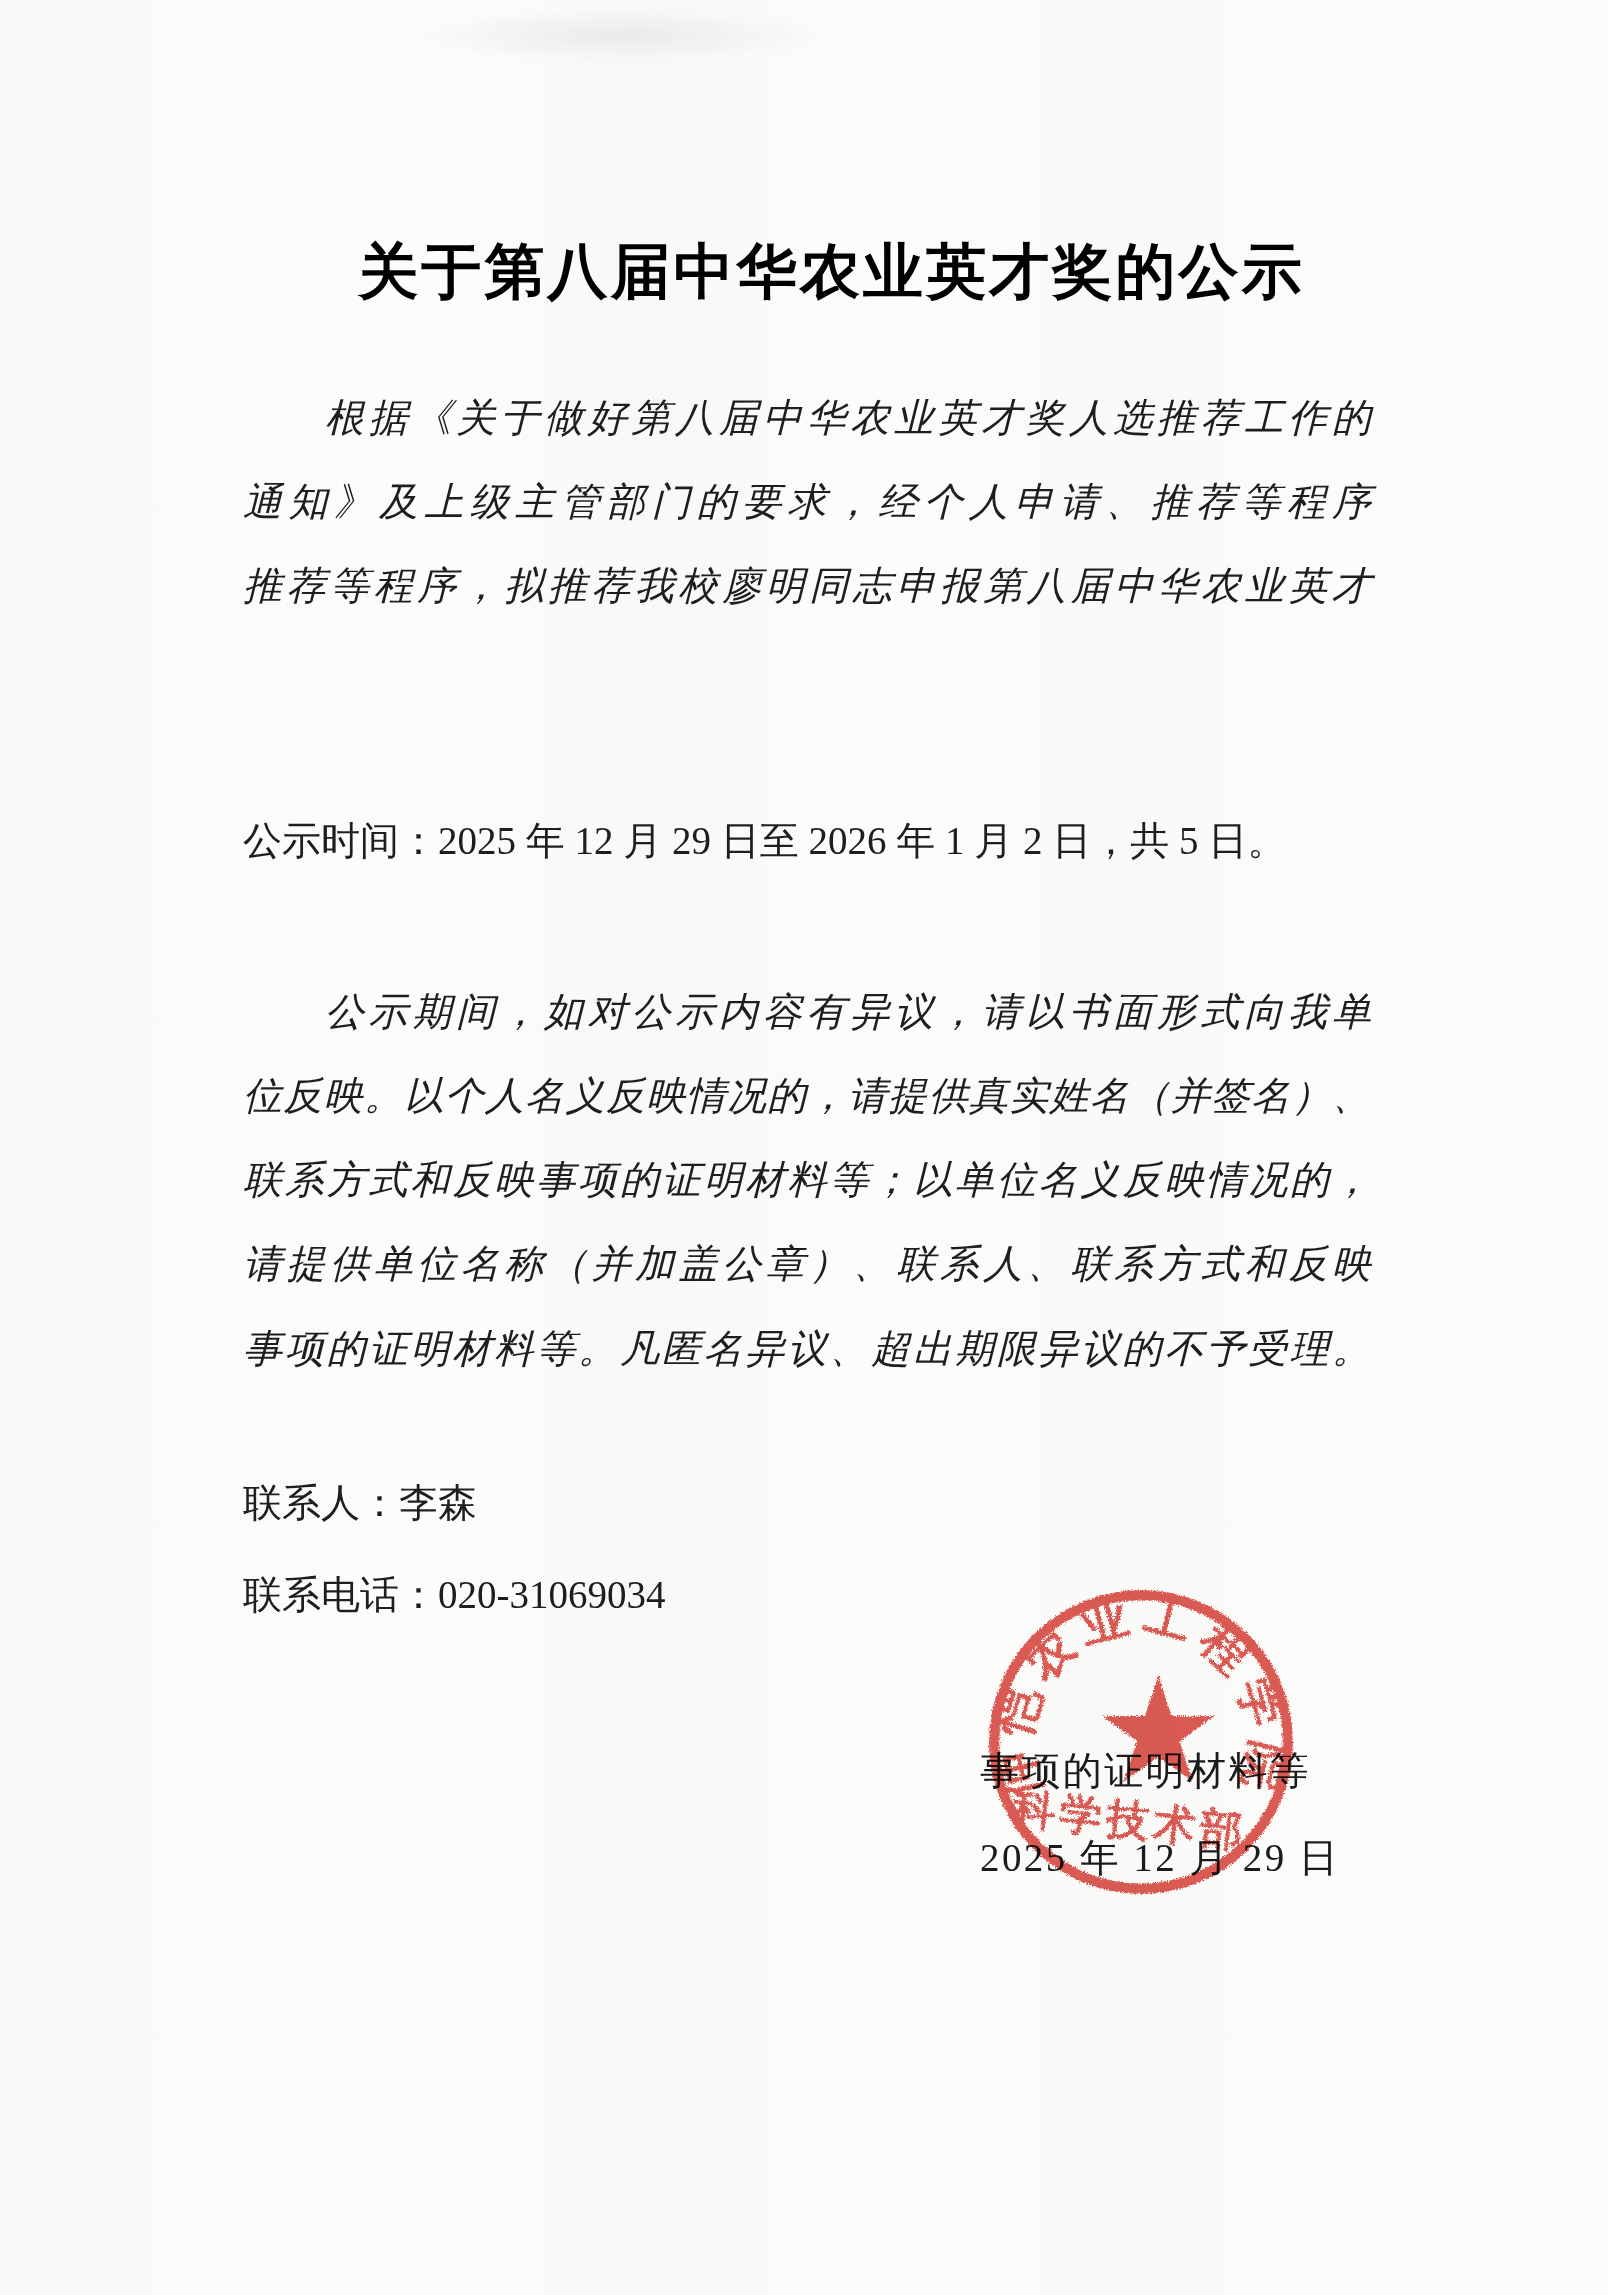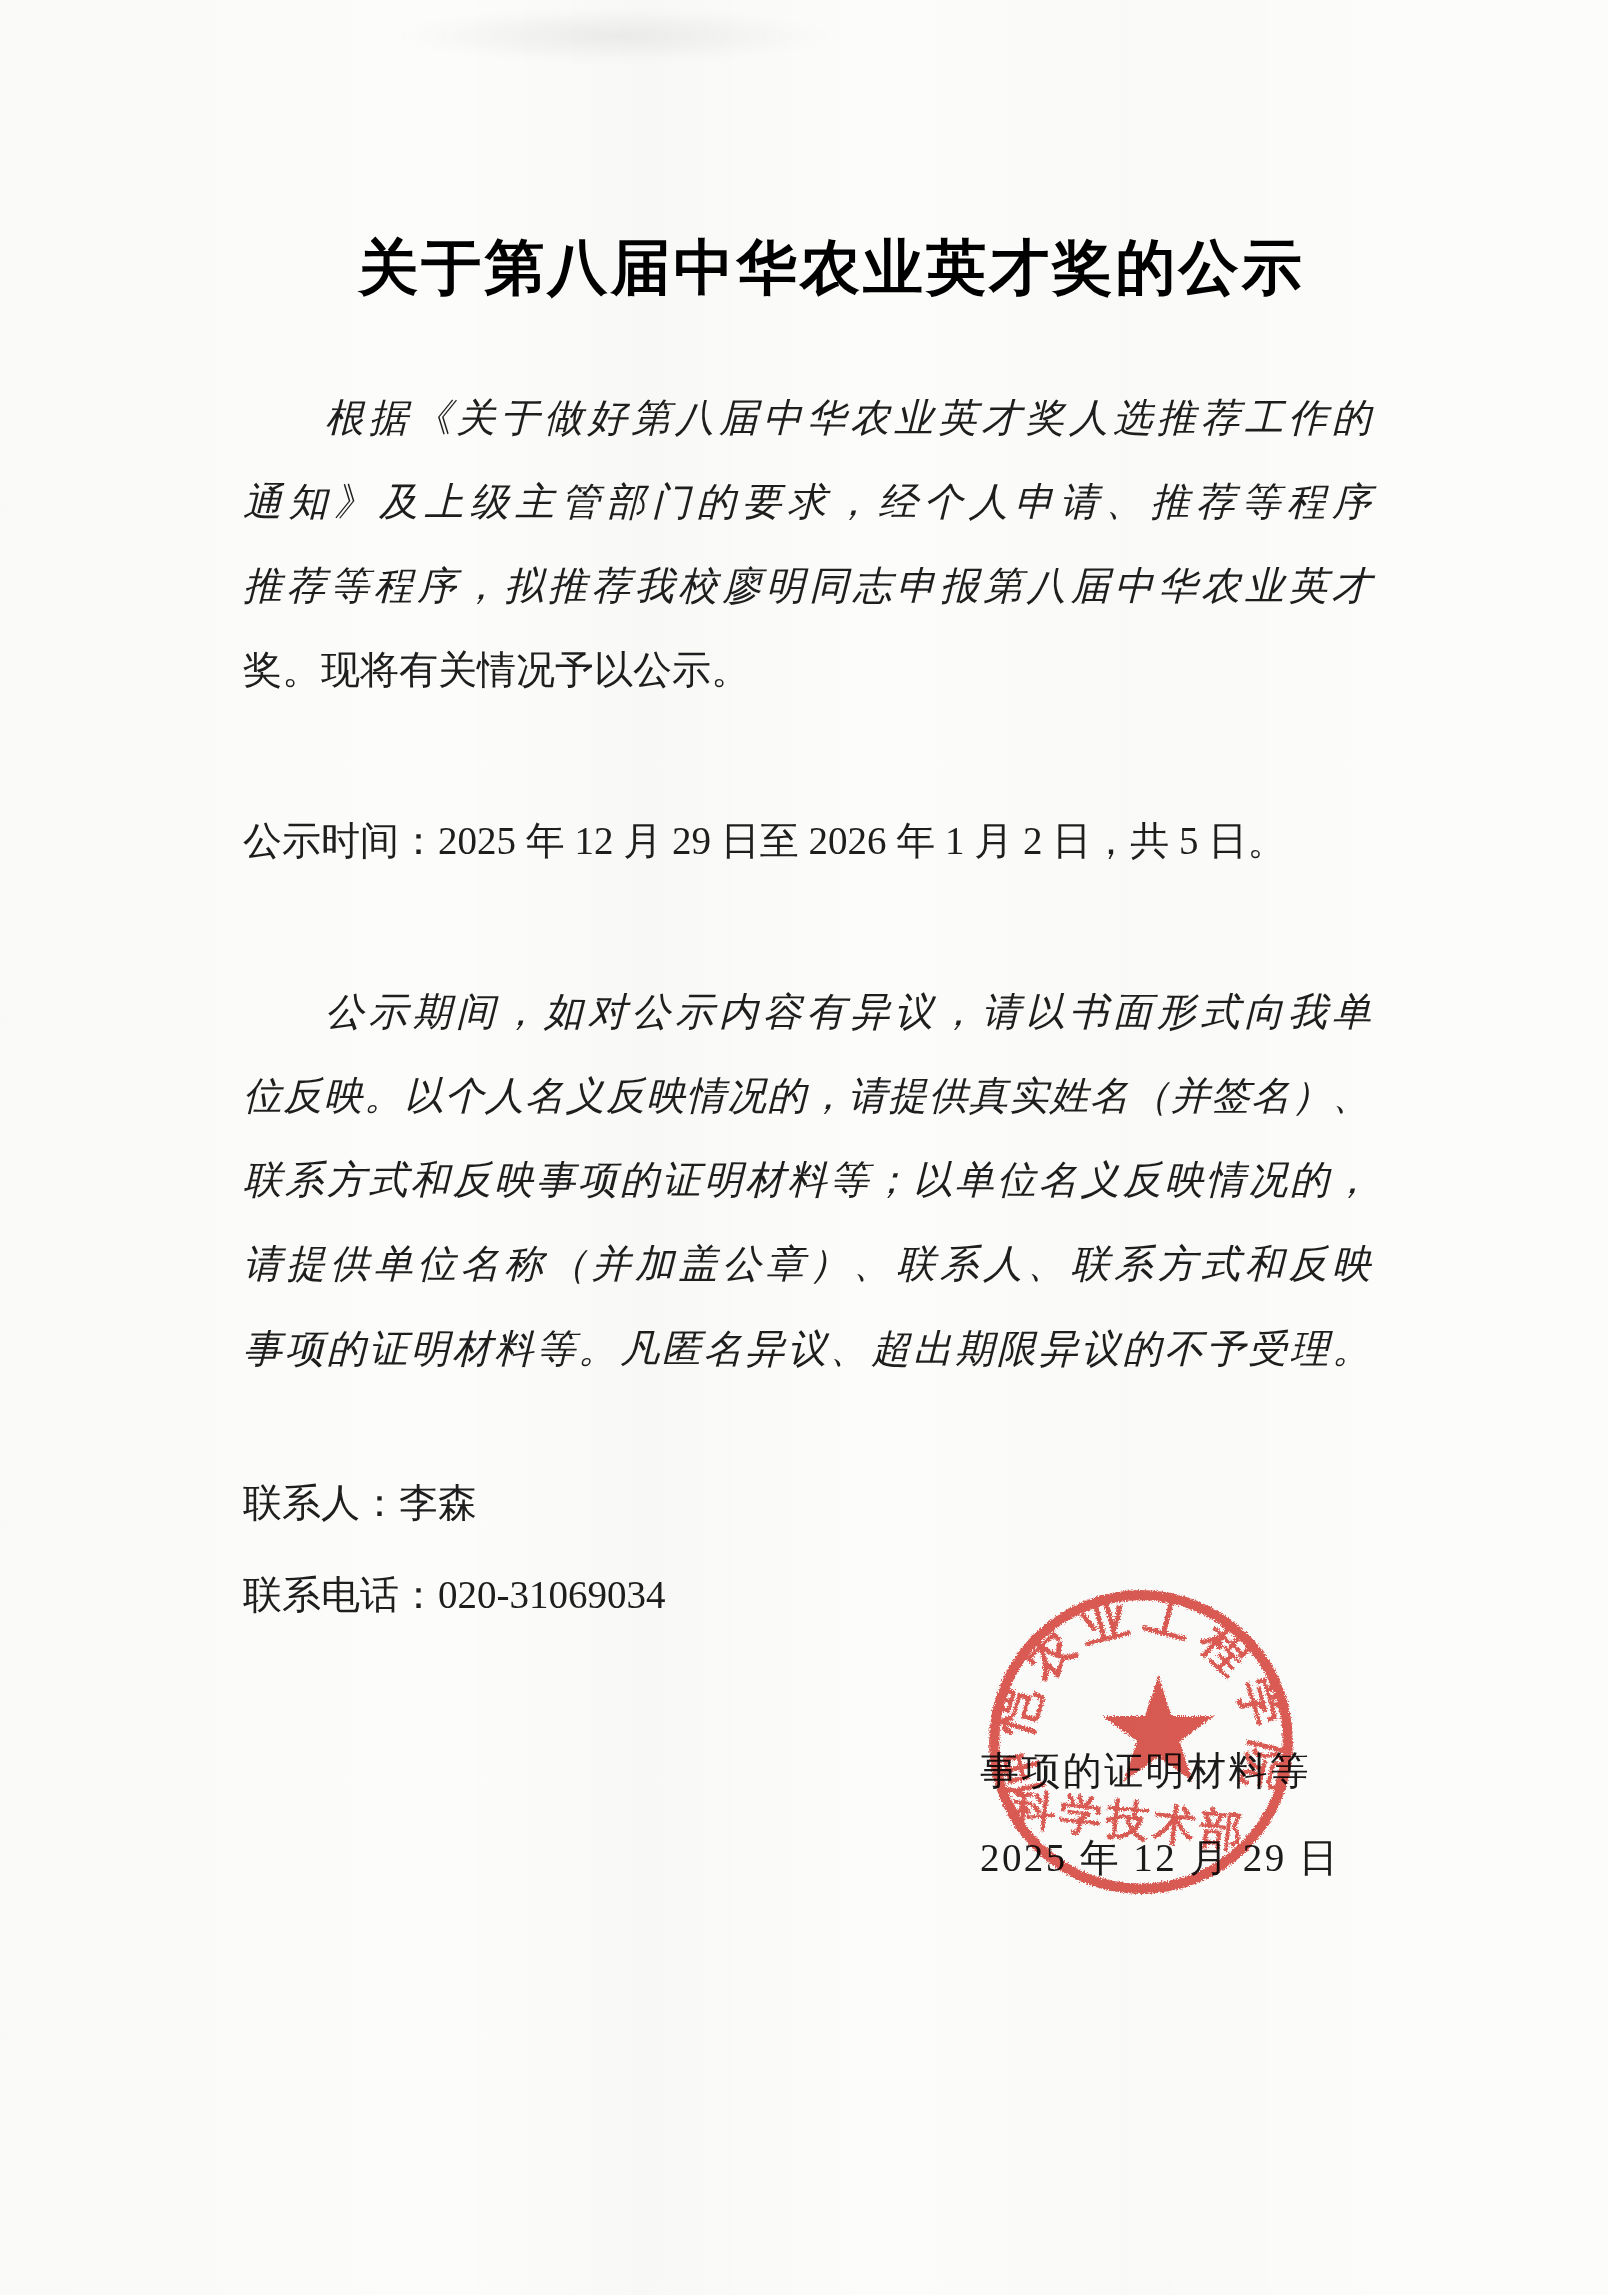--- a/index.html
+++ b/index.html
@@ -19,21 +19,21 @@
     position:absolute;left:393px;top:7.9px;width:440px;height:55px;
     background:radial-gradient(ellipse at center, rgba(110,110,110,0.10), rgba(110,110,110,0) 70%);
     filter:blur(2.4px);
   }
   .doc-title{
     position:absolute;top:229px;left:0;width:1608px;
     padding-left:55px;box-sizing:border-box;
     text-align:center;
     font-size:60px;line-height:86px;font-weight:bold;
     letter-spacing:3.1px;color:#000;
-    font-family:Liberation Mono, monospace;
+    font-family:Liberation Serif, serif;
   }
   .bodyline{
     position:absolute;left:243px;width:1128px;height:83px;
     line-height:83px;font-size:39px;color:#1e1e1e;
     white-space:normal;
   }
   .fill{text-align:justify;text-align-last:justify;font-style:italic;}
   .indent{text-indent:82px;}
   .sig{
     position:absolute;left:980px;height:83px;line-height:83px;
@@ -53,21 +53,20 @@
 
 <div class="page">
 
   <div class="scan-smudge"></div>
 
   <div class="doc-title">关于第八届中华农业英才奖的公示</div>
 
   <div class="bodyline fill indent" style="top:376px">根据《关于做好第八届中华农业英才奖人选推荐工作的</div>
   <div class="bodyline fill" style="top:460px">通知》及上级主管部门的要求，经个人申请、推荐等程序</div>
   <div class="bodyline fill" style="top:544px">推荐等程序，拟推荐我校廖明同志申报第八届中华农业英才</div>
-  <div class="bodyline" style="top:628px">奖。现将有关情况予以公示。</div>
 
   <div class="bodyline" style="top:799px">公示时间：2025 年 12 月 29 日至 2026 年 1 月 2 日，共 5 日。</div>
 
   <div class="bodyline fill indent" style="top:970px">公示期间，如对公示内容有异议，请以书面形式向我单</div>
   <div class="bodyline fill" style="top:1054px">位反映。以个人名义反映情况的，请提供真实姓名（并签名）、</div>
   <div class="bodyline fill" style="top:1222px">请提供单位名称（并加盖公章）、联系人、联系方式和反映</div>
   <div class="bodyline fill" style="top:1138px">联系方式和反映事项的证明材料等；以单位名义反映情况的，</div>
   <div class="bodyline fill" style="top:1307px">事项的证明材料等。凡匿名异议、超出期限异议的不予受理。</div>
 
   <div class="bodyline" style="top:1461px">联系人：李森</div>

